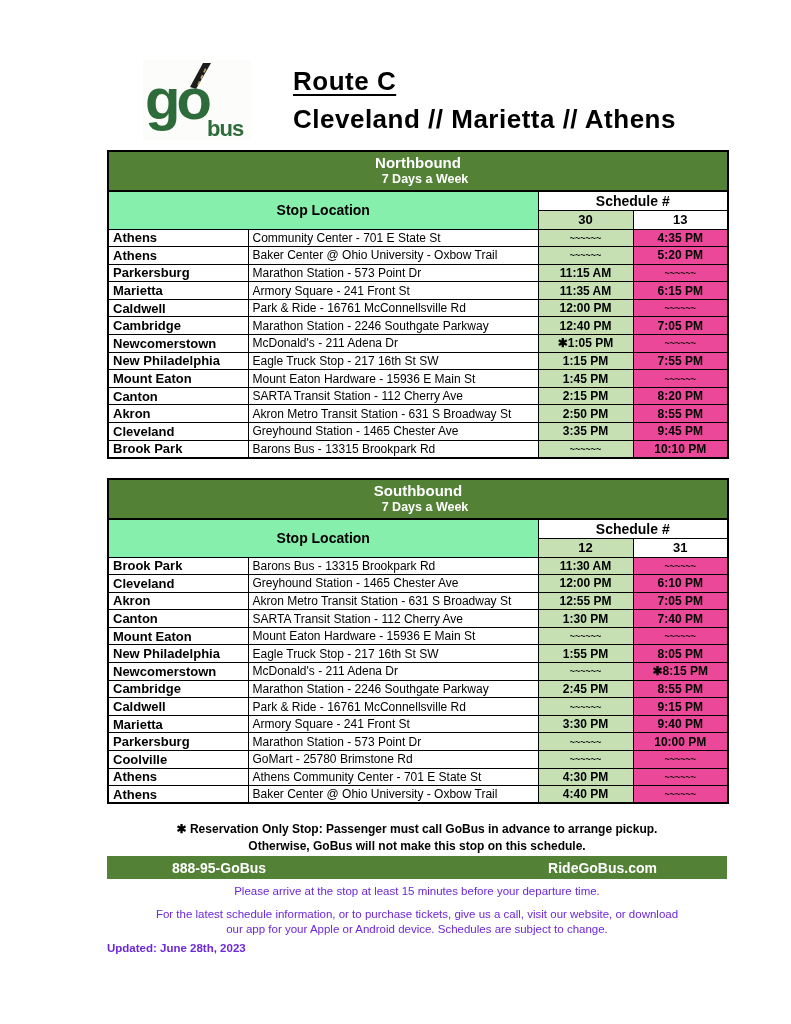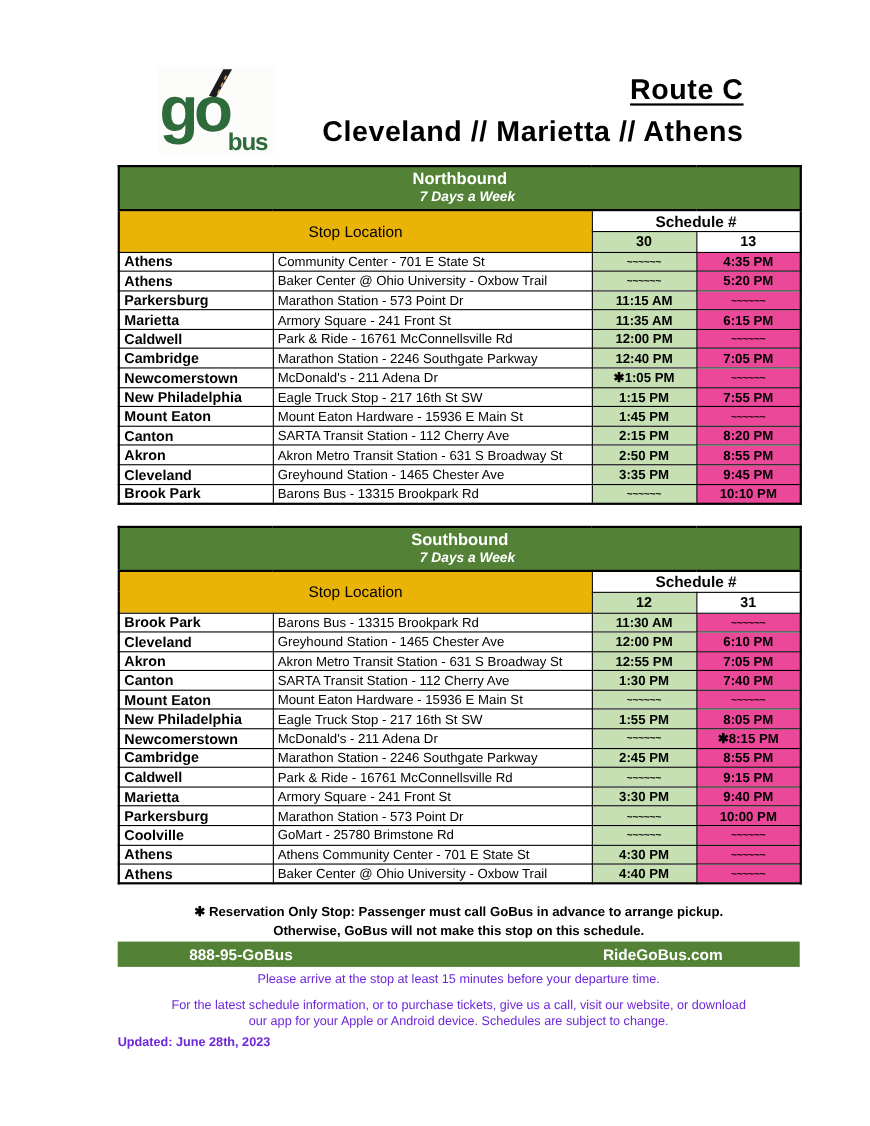--- a/index.html
+++ b/index.html
@@ -8,21 +8,21 @@
     width: 791px; height: 1024px;
     font-family: "Liberation Sans", sans-serif;
     position: relative;
     color: #000;
   }
   .page { position: absolute; inset: 0; background: #fff; overflow: hidden; }
 
   
   .header { position: absolute; top: 60px; left: 143px; display: flex; gap: 42px; }
   .logo-box { width: 108px; height: 80px; background: #fcfcfa; }
-  .titles { padding-top: 6px; text-align: right; }
+  .titles { padding-top: 6px; }
   .route-title {
     font-size: 26px; font-weight: bold;
     text-decoration: underline; text-underline-offset: 4px; text-decoration-thickness: 2px;
     letter-spacing: 0.5px;
   }
   .route-subtitle { font-size: 26px; font-weight: bold; margin-top: 7px; letter-spacing: 0.5px; }
 
   
   .table-wrap { position: absolute; left: 107px; width: 622px; }
   .table-wrap.nb { top: 150px; }
@@ -32,22 +32,22 @@
     width: 620px; border: 2px solid #000;
   }
   col.w-city { width: 140px; } col.w-loc { width: 290px; }
   col.w-t { width: 95px; }
   th, td { border: 1px solid #000; overflow: hidden; white-space: nowrap; }
   .dir-bar {
     background: #538135; color: #fff; text-align: center;
     border-bottom: 2px solid #000; padding: 2px 0 3px 0;
   }
   .dir-name { font-size: 15px; font-weight: bold; line-height: 18px; }
-  .dir-freq { font-size: 12.5px; font-weight: bold; font-style: italic; line-height: 15px; margin-left: 14px; }
-  .stop-loc { font-size: 14px; font-weight: normal; text-align: center; background: #eab308; }
+  .dir-freq { font-size: 12.5px; font-weight: bold; line-height: 15px; margin-left: 14px; }
+  .stop-loc { font-size: 14px; font-weight: bold; text-align: center; background: #86efac; }
   .sched-hdr { font-size: 14px; font-weight: bold; text-align: center; height: 19px; background: #fff; }
   .num { font-size: 13px; font-weight: bold; text-align: center; height: 19px; background: #fff; }
   .num1 { background: #C6E0B4; }
   tbody td { height: 17.6px; }
   td.c-city { font-size: 13px; font-weight: bold; padding-left: 4px; }
   td.c-loc  { font-size: 12px; padding-left: 4px; }
   td.c-t    { font-size: 12px; font-weight: bold; text-align: center; }
   td.c-t1   { background: #C6E0B4; }
   td.c-t2   { background: #ec4899; }
   td.tilde  { font-size: 9px; font-weight: bold; letter-spacing: 0; }

